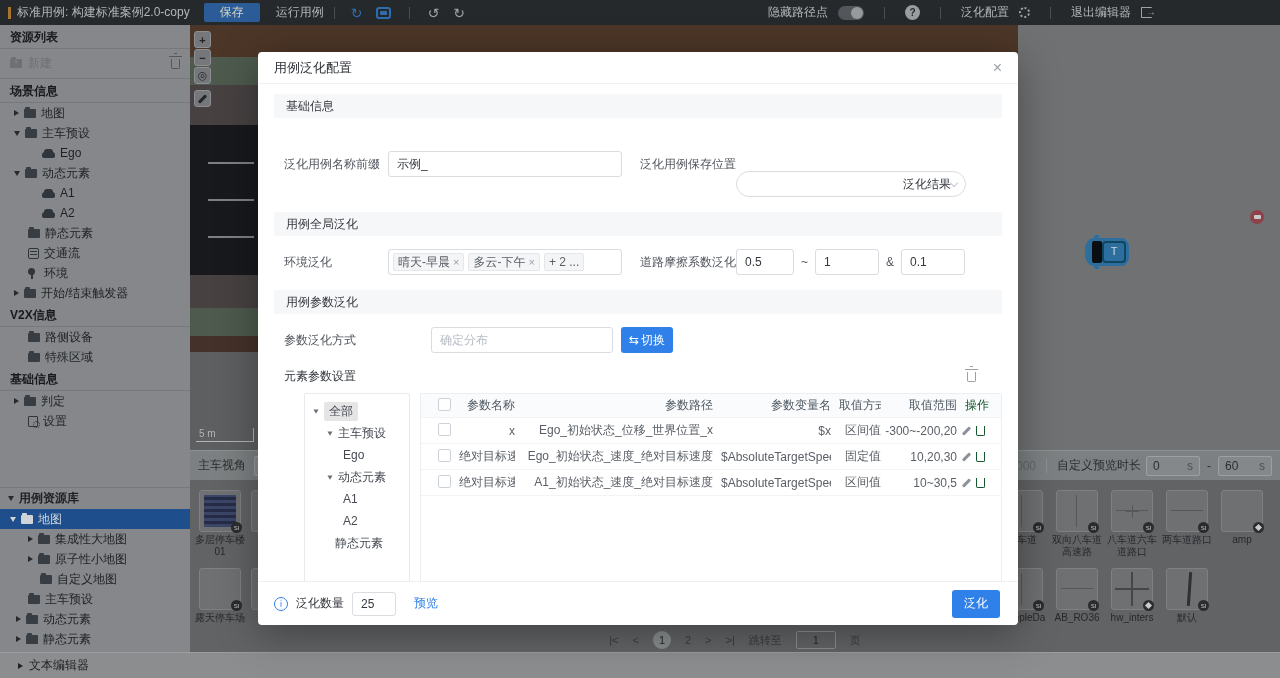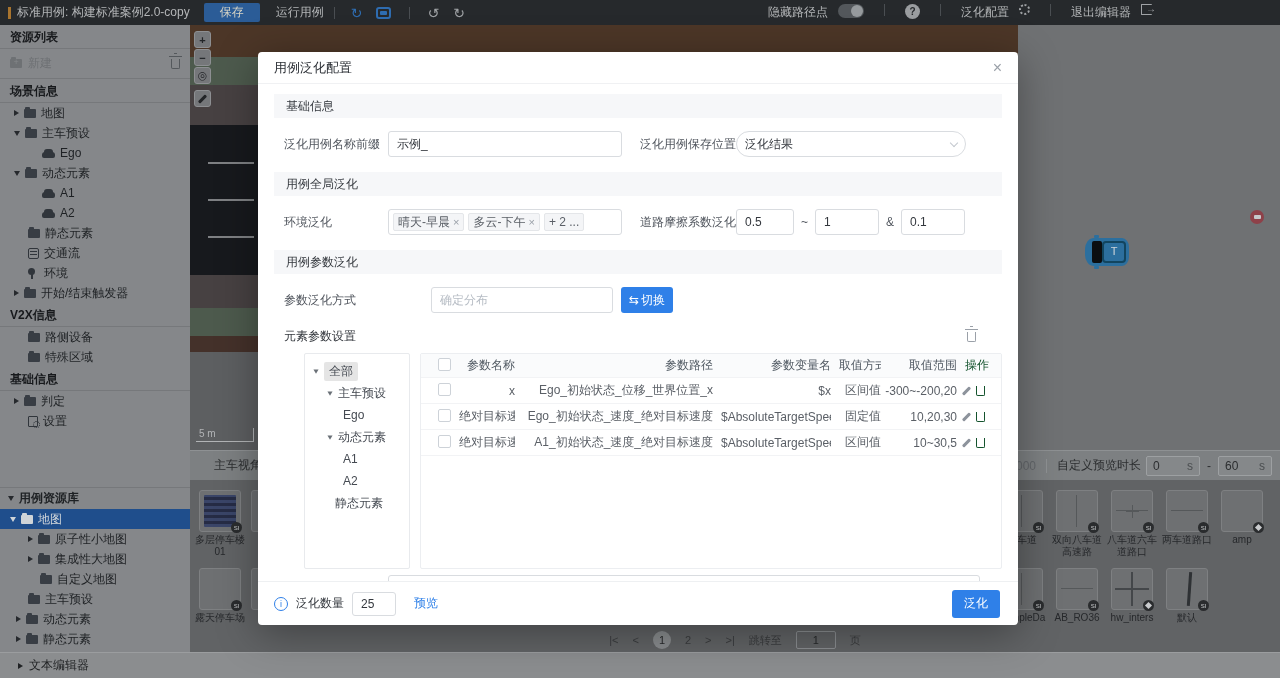--- a/index.html
+++ b/index.html
@@ -13,21 +13,21 @@
   .accent{width:3px;height:12px;background:#a8742e;margin:0 6px 0 8px;}
   .t-title{color:#b4b6b8;}
   .btn-save{margin-left:14px;width:56px;height:19px;background:#2b5c97;color:#d6d3c4;border:none;
             border-radius:2px;font-size:12px;line-height:17px;text-align:center;}
   .t-run{margin-left:16px;}
   .tsep{width:1px;height:12px;background:#4a4e52;margin:0 10px;}
   .ti-blue{color:#2e6cb0;font-size:14px;line-height:14px;margin:0 6px;}
   .i-scan{width:15px;height:12px;border:2px solid #2e6cb0;border-radius:3px;margin:0 8px;position:relative;}
   .i-scan::after{content:"";position:absolute;left:2px;top:2px;width:7px;height:4px;background:#2e6cb0;border-radius:1px;}
   .ti-gray{color:#9fa2a5;font-size:14px;line-height:14px;margin:0 7px;}
-  .t-right{margin-left:auto;display:flex;padding-right:128px;gap:10px;}
+  .t-right{margin-left:auto;display:flex;align-items:center;padding-right:128px;gap:10px;}
   .toggle{width:26px;height:14px;border-radius:7px;background:#53575b;position:relative;}
   .toggle .knob{position:absolute;right:1px;top:1px;width:12px;height:12px;border-radius:50%;background:#969a9d;}
   .i-help{width:15px;height:15px;border-radius:50%;background:#9a9da0;color:#26292c;font-weight:bold;
           font-size:10px;display:flex;align-items:center;justify-content:center;}
   .i-gear{width:11px;height:11px;border-radius:50%;border:2px dotted #9fa2a5;}
   .i-exit{position:relative;width:11px;height:11px;border:1.3px solid #9fa2a5;border-right:none;border-radius:1px;}
   .i-exit::after{content:"→";position:absolute;left:4px;top:-2px;font-size:10px;color:#9fa2a5;}
 
   
   .sidebar{position:absolute;left:0;top:25px;width:190px;height:627px;background:#85878a;color:#1e2124;}
@@ -91,21 +91,21 @@
   .car .win{position:absolute;left:7px;top:3px;width:10px;height:22px;background:#0b0e11;border-radius:2px;}
   .car .roof{position:absolute;left:17px;top:3px;right:3px;bottom:3px;border:2px solid #12455f;border-radius:4px;
              color:#cfd5d9;font-size:11px;line-height:16px;text-align:center;}
   .marker{position:absolute;left:1060px;top:185px;width:14px;height:14px;border-radius:50%;background:#8e4149;
           display:flex;align-items:center;justify-content:center;}
   .marker::after{content:"";width:7px;height:4.5px;background:#c6c8ca;border-radius:1px;}
 
   
   .pbar{position:absolute;left:190px;top:450px;width:1090px;height:30px;background:#7d8082;display:flex;
         align-items:center;color:#2c2e30;border-top:1px solid #8e9193;}
-  .pbar .vlabel{margin-left:24px;}
+  .pbar .vlabel{margin-left:8px;}
   .psel{margin-left:8px;width:66px;height:20px;background:#8a8d8f;border:1px solid #9da0a2;border-radius:2px;
         display:flex;align-items:center;justify-content:space-between;padding:0 5px;}
   .chev{width:6px;height:6px;border-right:1.4px solid #5c6063;border-bottom:1.4px solid #5c6063;
         transform:rotate(45deg);margin-top:-3px;flex:none;}
   .ptime{margin-left:auto;color:#63666a;}
   .psep{width:1px;height:14px;background:#8e9193;margin:0 10px;}
   .pin{width:54px;height:20px;border:1px solid #9da0a2;background:#85888a;border-radius:2px;display:flex;
        align-items:center;justify-content:space-between;padding:0 6px;margin:0 5px;}
   .pin .u{color:#4a4d50;}
   .pbar .dash{margin:0 2px;}
@@ -152,21 +152,21 @@
   .m-body{flex:1;padding:0 16px;overflow:hidden;}
   .sec{margin-top:10px;height:24px;line-height:24px;background:#f6f7f9;padding:0 12px;color:#33373d;}
   .frow{display:flex;align-items:center;margin:13px 0 15px;padding-left:10px;}
   .flabel{width:104px;color:#51565e;flex:none;}
   .l2{margin-left:18px;width:96px;}
   .fin{height:26px;border:1px solid #d9dce0;border-radius:3px;padding:0 8px;font-size:12px;color:#33373d;
        font-family:inherit;background:#fff;}
   .w234{width:234px;} .w230{width:230px;} .w182{width:182px;margin-left:43px;} .w58{width:58px;} .w64{width:64px;} .w44{width:44px;}
   .ph{color:#b6bcc4;}
   .fsel{height:26px;border:1px solid #d9dce0;border-radius:13px;display:flex;align-items:center;
-        justify-content:space-between;padding:0 8px;}
+        justify-content:flex-end;padding:0 8px;margin-top:40px;}
   .fsel .chev{border-color:#c3c8ce;}
   .fms{height:26px;border:1px solid #d9dce0;border-radius:3px;display:flex;align-items:center;padding:0 4px;gap:4px;}
   .tag{height:18px;background:#f4f5f7;border:1px solid #e4e6e9;border-radius:2px;display:flex;align-items:center;
        padding:0 4px;color:#5a5f66;gap:3px;white-space:nowrap;}
   .tx{color:#9aa0a8;font-size:11px;}
   .mid{margin:0 7px;color:#51565e;}
   .bswitch{margin-left:8px;height:26px;background:#2f80e8;color:#fff;border:none;border-radius:3px;
            padding:0 8px;font-size:12px;display:flex;align-items:center;gap:2px;font-family:inherit;}
   .erow{display:flex;align-items:center;padding-left:10px;margin:2px 0 8px;color:#33373d;}
   .erow .i-trash{margin-left:auto;margin-right:26px;color:#9aa0a8;}
@@ -304,26 +304,26 @@
         <span>用例资源库</span>
       </div>
     <div class="sitem sel-blue" style="padding-left:10px;">
         <span class="cd"></span>
         <span class="i-folder"></span>
         <span>地图</span>
       </div>
     <div class="sitem" style="padding-left:28px;">
         <span class="cr"></span>
         <span class="i-folder"></span>
-        <span>原子性小地图</span>
+        <span>集成性大地图</span>
       </div>
     <div class="sitem" style="padding-left:28px;">
         <span class="cr"></span>
         <span class="i-folder"></span>
-        <span>集成性大地图</span>
+        <span>原子性小地图</span>
       </div>
     <div class="sitem" style="padding-left:40px;">
         <span class="i-folder"></span>
         <span>自定义地图</span>
       </div>
     <div class="sitem" style="padding-left:28px;">
         <span class="i-folder"></span>
         <span>主车预设</span>
       </div>
     <div class="sitem" style="padding-left:16px;">

